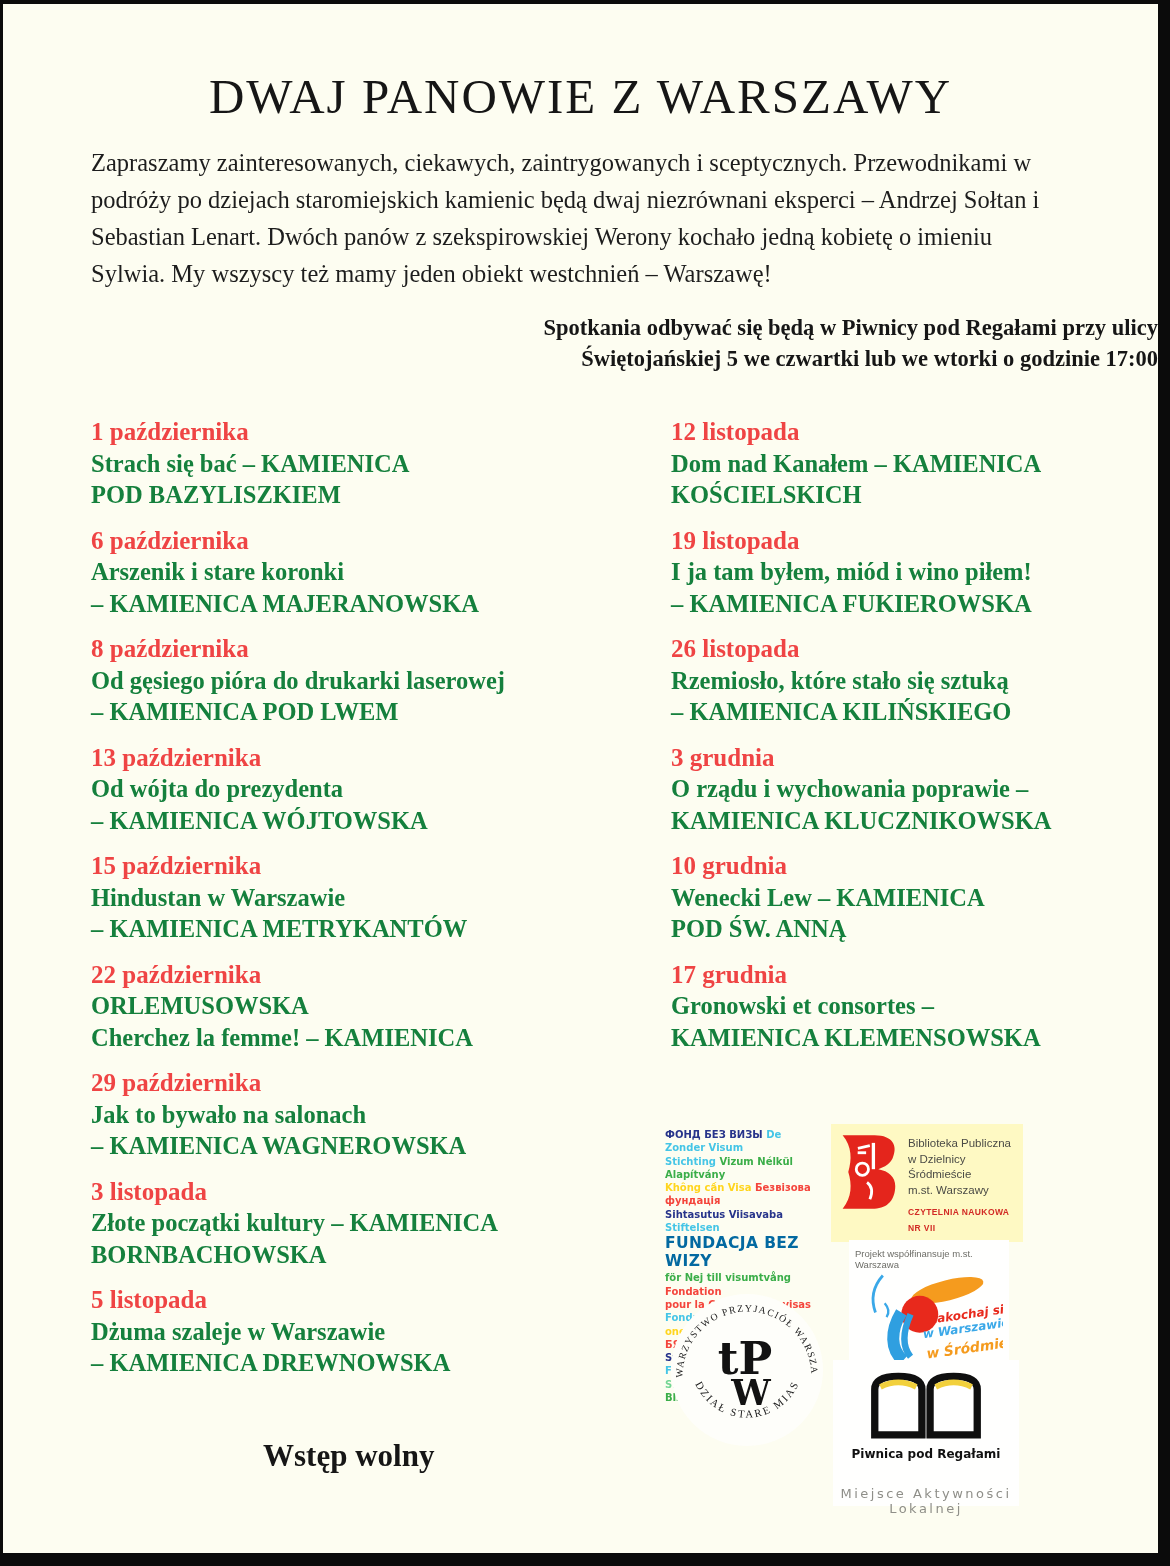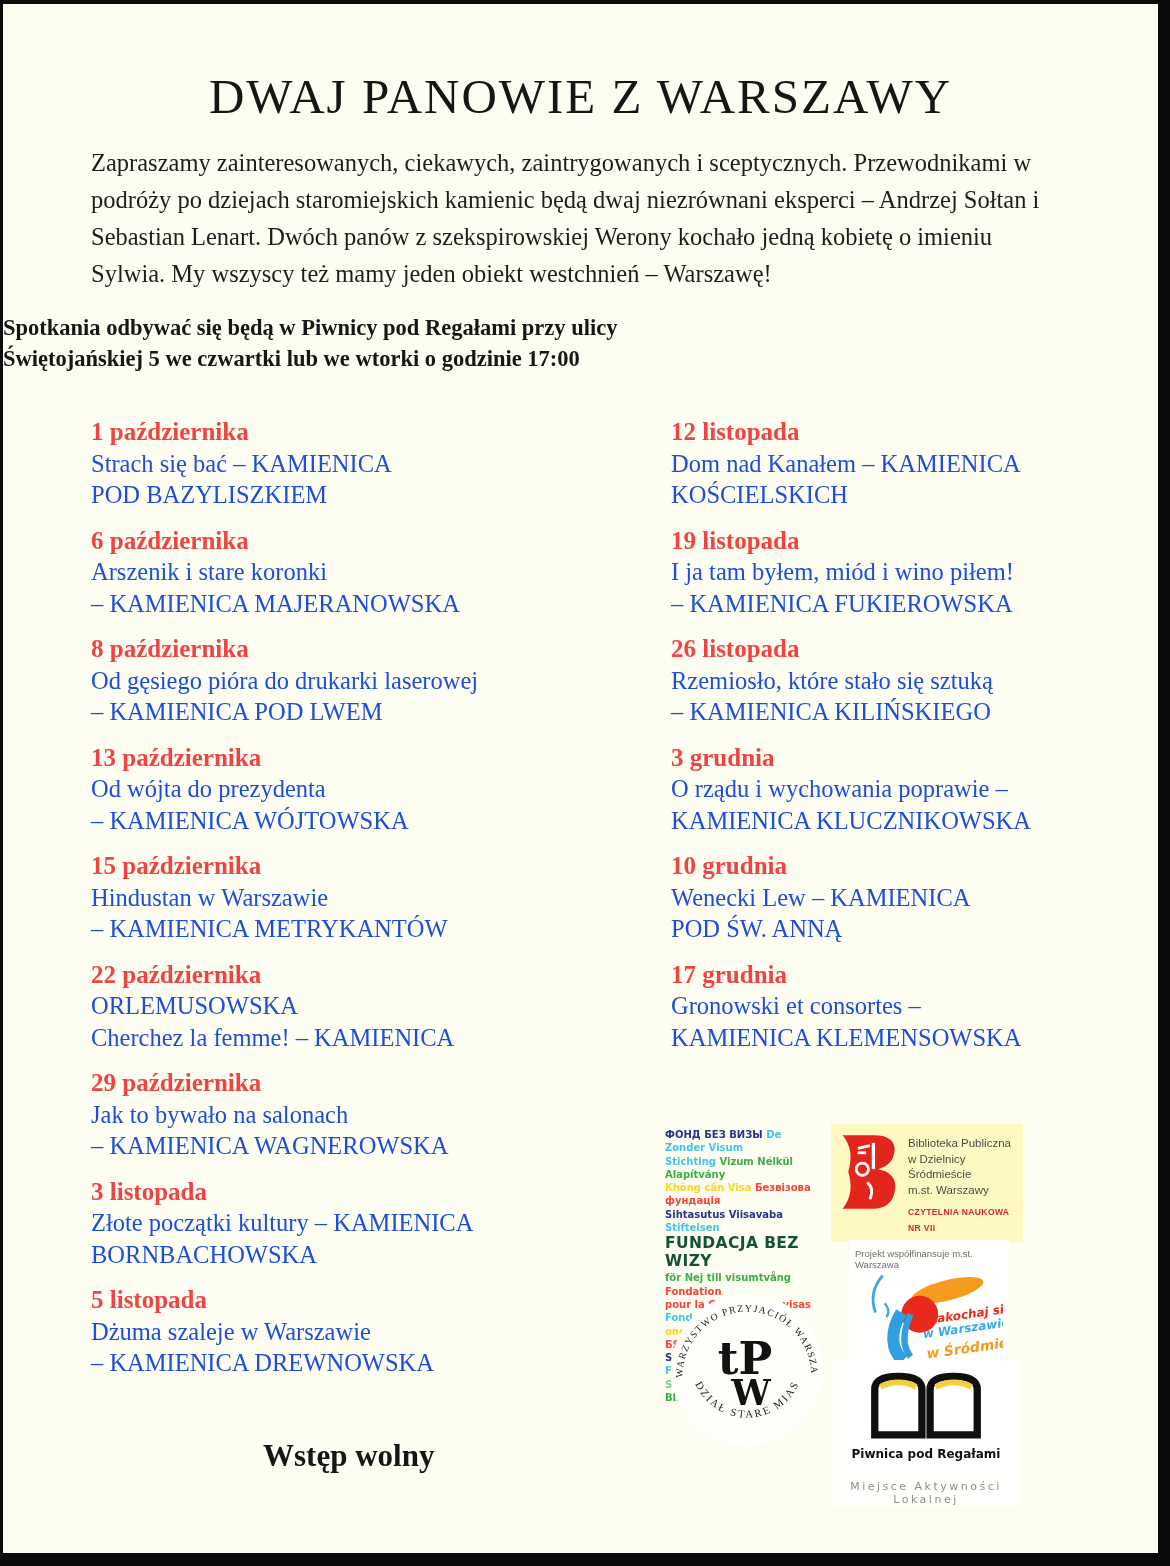--- a/index.html
+++ b/index.html
@@ -14,46 +14,46 @@
   }
   .title {
     position:absolute; left:0; right:0; top:64px; text-align:center;
     font-size:49px; letter-spacing:2px; color:#161616; font-weight:500;
   }
   .intro {
     position:absolute; left:88px; top:140px; width:952px;
     font-size:24.5px; line-height:37px; color:#1d1d1d;
   }
   .venue {
-    position:absolute; left:0; right:0; top:308px; text-align:left;
+    position:absolute; left:0; right:0; top:308px; text-align:right;
     font-size:22.5px; line-height:31px; font-weight:bold; color:#161616;
   }
   .col { position:absolute; top:412px; }
   .col-left  { left:88px;  width:515px; }
   .col-right { left:668px; width:420px; }
   .event { margin-bottom:14px; }
   .event-date { font-size:25px; line-height:31.5px; font-weight:bold; color:#ef4444; }
-  .event-line { font-size:24.5px; line-height:31.5px; color:#1d4ed8; }
+  .event-line { font-size:24.5px; line-height:31.5px; color:#15803d;font-weight:bold; }
 
   
   .fundacja {
     position:absolute; left:662px; top:1124px; width:152px;
     font-family:"DejaVu Sans", sans-serif; font-weight:bold;
     font-size:10px; line-height:13.3px;
   }
   .fundacja .big {
     font-size:15.5px; line-height:17.5px; letter-spacing:0.4px; margin:1px 0;
   }
   .c-navy  { color:#27348b; }
   .c-cyan  { color:#45c5e6; }
   .c-green { color:#3bae49; }
   .c-yellow{ color:#ffd51e; }
   .c-red   { color:#f4453c; }
   .c-mint  { color:#74d693; }
-  .c-dark  { color:#14532d; }
+  .c-dark  { color:#0369a1; }
 
   .library {
     position:absolute; left:828px; top:1120px; width:192px; padding:6px;
     background:#fef9c3; display:flex; gap:9px; align-items:flex-start;
     font-family:"Liberation Sans", sans-serif;
   }
   .library .lib-text { padding-top:6px; }
   .library .lib-name { font-size:11.5px; line-height:15.5px; color:#4b4b46; }
   .library .lib-sub  { font-size:8.5px; line-height:16px; color:#d22b25;
                        letter-spacing:0.4px; margin-top:6px; font-weight:bold; }
@@ -66,21 +66,21 @@
   .citybox .city-header { font-size:9.5px; color:#6e6e68; }
 
   .tpw { position:absolute; left:666px; top:1288px; }
 
   .piwnica {
     position:absolute; left:830px; top:1356px; width:186px; height:146px;
     background:#fffffe; text-align:center; padding-top:8px;
     font-family:"DejaVu Sans", sans-serif;
   }
   .piwnica .piw-name { font-size:12px; font-weight:bold; color:#111; margin-top:3px; }
-  .piwnica .piw-sub  { font-size:11px; color:#8f8f89; letter-spacing:2.5px; margin-top:19px; }
+  .piwnica .piw-sub  { font-size:13px; color:#8f8f89; letter-spacing:2.5px; margin-top:25px; }
 
   .admission {
     position:absolute; left:216px; top:1434px;
     font-size:31px; font-weight:bold; color:#161616;margin-left:44px;
   }
 </style>
 </head>
 <body>
 
 <div class="poster">

